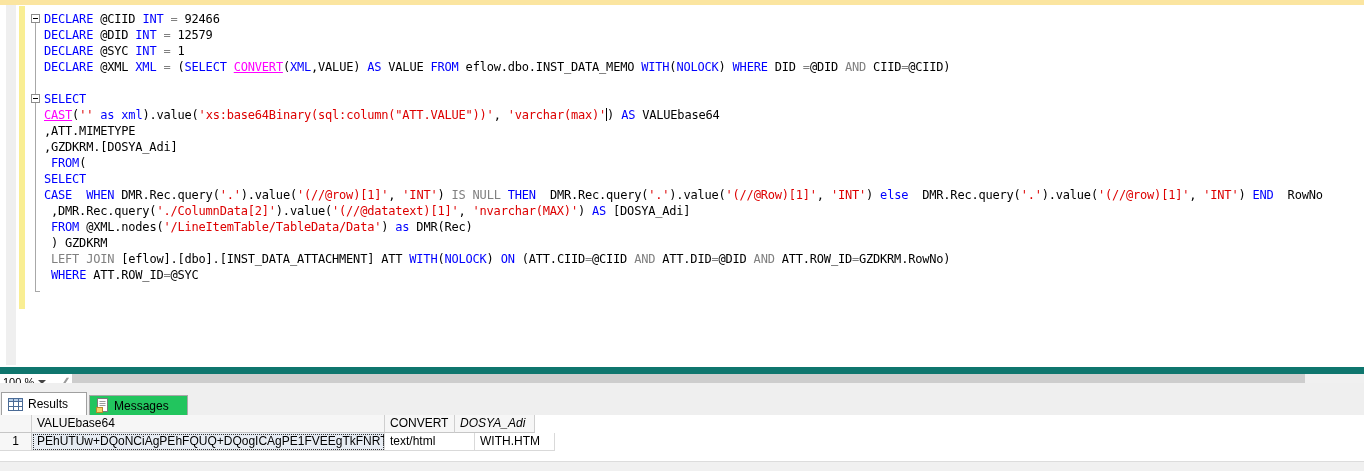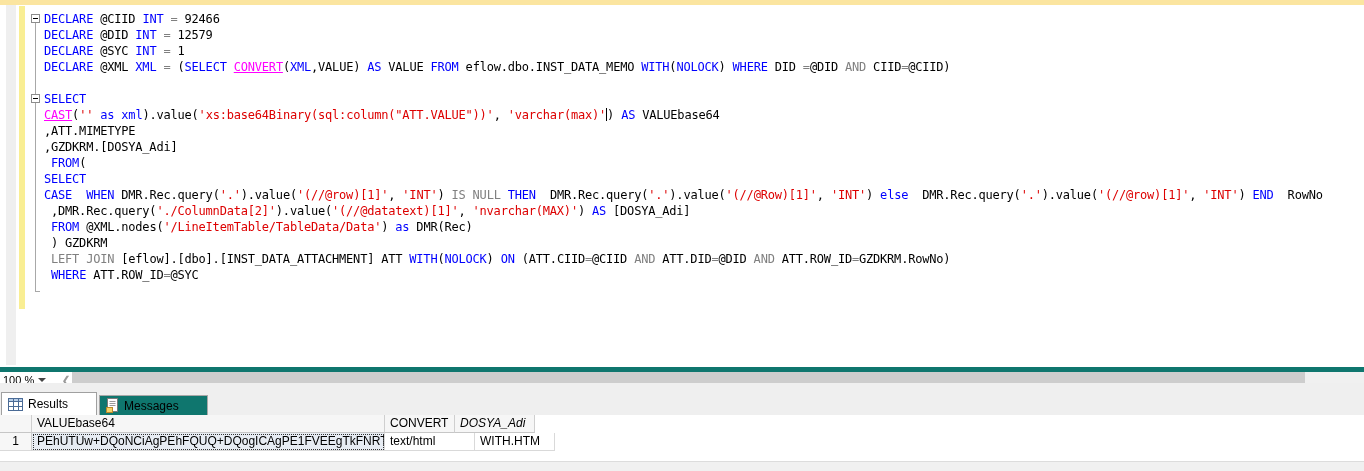--- a/index.html
+++ b/index.html
@@ -23,37 +23,37 @@
   .code { position:absolute; left:38px; top:6px; font-family:"DejaVu Sans Mono", monospace; font-size:12px; letter-spacing:-0.2px; line-height:16px; white-space:pre; color:#000; }
   .code .line { height:16px; }
   .seg-kw { color:#0000ff; }
   .seg-op { color:#808080; }
   .seg-fn { color:#ff00ff;text-decoration:underline; }
   .seg-str { color:#dd0000; }
   .seg-txt { color:#000000; }
   .caret { display:inline-block; width:0; height:13px; border-left:1px solid #000; vertical-align:-2px; }
 
   
-  .hscroll-row { position:absolute; left:0; top:367px; width:1364px; height:16px; background:#fff; border-top:5px solid #0f766e; }
+  .hscroll-row { position:absolute; left:0; top:367px; width:1364px; height:16px; background:#fff; border-top:7px solid #0f766e; }
   .zoom-combo { position:absolute; left:0; top:0; width:56px; height:16px; background:#fff; display:flex; align-items:center; font-size:11px; color:#000; cursor:default; }
   .zoom-label { padding-left:3px; width:36px; }
   .dd-arrow { width:0; height:0; border-left:4px solid transparent; border-right:4px solid transparent; border-top:4px solid #444; margin-left:2px; }
   .scroll-left { position:absolute; left:60px; top:0; width:12px; height:16px; color:#9a9a9a; font-size:11px; line-height:16px; text-align:center; }
   .scroll-track { position:absolute; left:72px; top:0; width:1292px; height:16px; background:#f0f0f0; }
   .scroll-thumb { position:absolute; left:0; top:0; width:1233px; height:16px; background:#cdcdcd; }
 
   
   .splitter { position:absolute; left:0; top:383px; width:1364px; height:8px; background:#efefef; }
 
   
   .results-pane { position:absolute; left:0; top:391px; width:1364px; height:80px; background:#fff; }
   .tabstrip { position:absolute; left:0; top:0; width:1364px; height:24px; background:#efefef; display:flex; align-items:flex-end; padding-left:1px; }
-  .tab { display:flex; align-items:center; gap:5px; font-size:12px; color:#000; padding:0 28px 0 6px; cursor:default; }
+  .tab { display:flex; align-items:center; gap:5px; font-size:12px; color:#000; padding:0 18px 0 6px; cursor:default; }
   .tab.active { background:#fff; border:1px solid #a0a0a0; border-bottom:none; height:23px; z-index:2; }
-  .tab.inactive { background:#0f766e; border:1px solid #a8a8a8; border-bottom:none; height:20px; margin-left:2px; }
+  .tab.inactive { background:#22c55e; border:1px solid #a8a8a8; border-bottom:none; height:20px; margin-left:2px; }
   .tab .ticon { display:inline-block; line-height:0; }
 
   
   .grid { position:absolute; left:0; top:24px; width:1364px; height:46px; background:#fff; font-size:12px; }
   .grid-row { display:flex; }
   .gcell { height:18px; line-height:17px; padding-left:5px; overflow:hidden; white-space:nowrap; border-right:1px solid #d9d9d9; border-bottom:1px solid #d9d9d9; }
   .ghead { background:#f6f6f6; border-right:1px solid #cfcfcf; border-bottom:1px solid #c6c6c6; color:#000; }
   .gcorner { width:32px; padding:0; }
   .grownum { width:32px; background:#f7f7f7; text-align:center; padding:0; border-right:1px solid #cfcfcf; color:#000; }
   .gsel { background:#e7ecf3; outline:1px dotted #333; outline-offset:-2px; }

